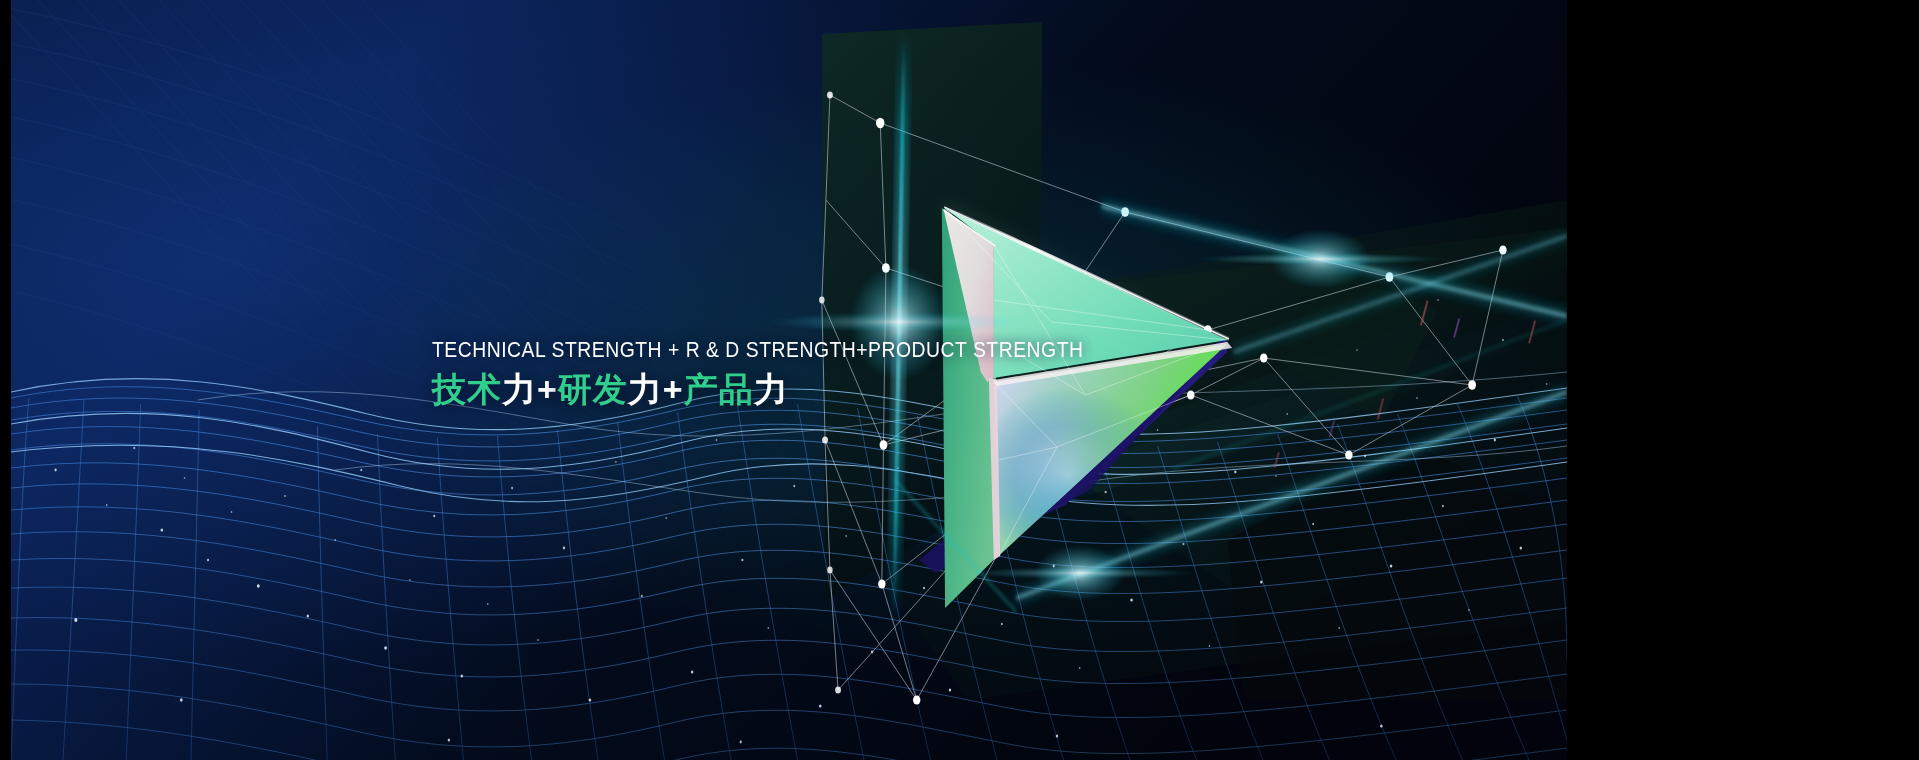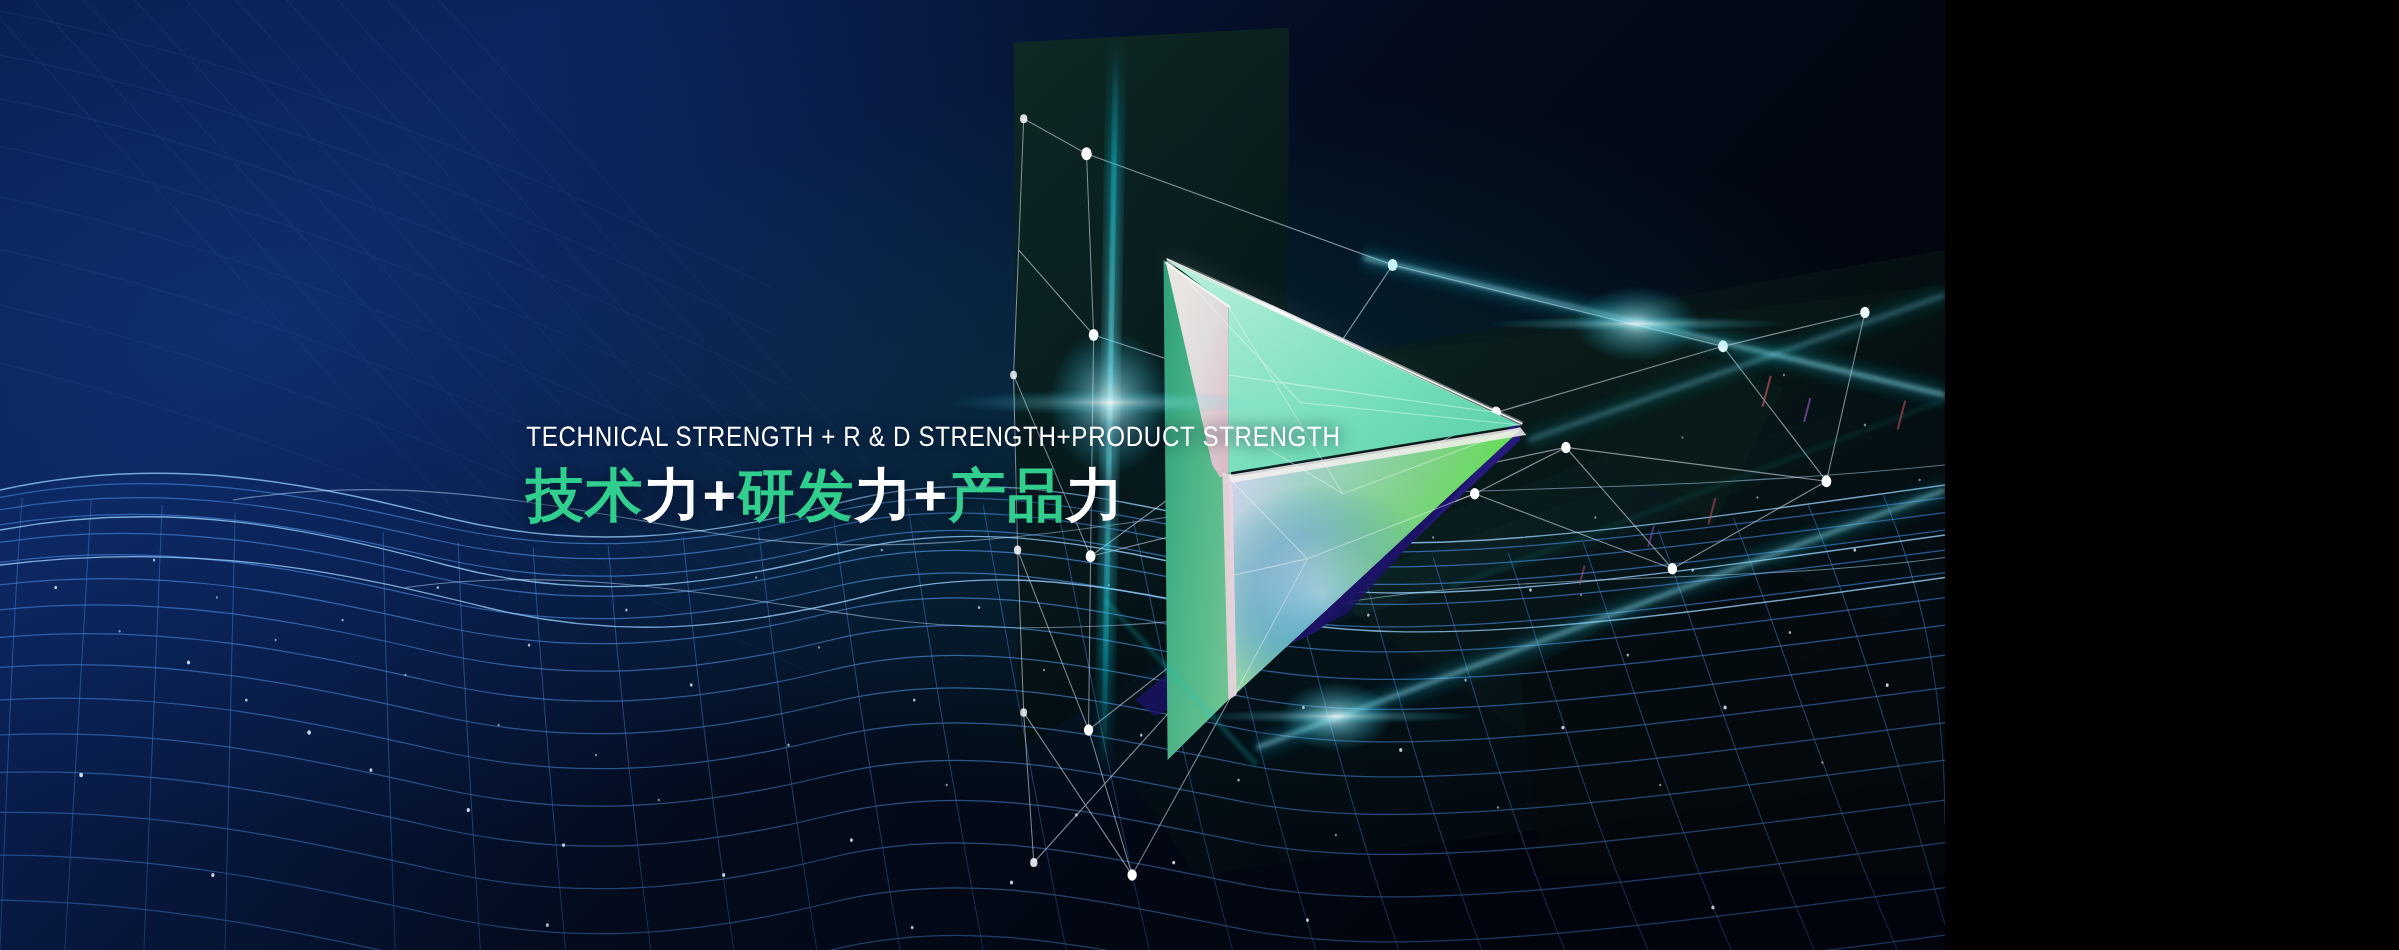--- a/index.html
+++ b/index.html
@@ -6,21 +6,22 @@
   html,body{margin:0;padding:0;background:#000;}
   body{
     font-family:"Liberation Sans","DejaVu Sans",sans-serif;
     -webkit-font-smoothing:antialiased;
   }
   .stage{
     position:relative;
     width:1556px;
     height:760px;
     overflow:hidden;
-    background:#be185d;
+    background:#a21caf;
+    margin-left:11px;
   }
   .layer{position:absolute;inset:0;pointer-events:none;}
   .layer.svgl svg{display:block;width:100%;height:100%;}
 
   
   .headline{
     position:absolute;
     left:421px;
     top:338px;
     z-index:40;
@@ -33,21 +34,21 @@
     color:#ffffff;
     font-weight:400;
     white-space:nowrap;
     transform:scaleX(.86);
     transform-origin:left center;
     line-height:1.1;
     text-shadow:0 0 14px rgba(10,20,50,.9);
   }
   .title{
     margin-top:6px;
-    font-size:46px;
+    font-size:34px;
     font-weight:700;
     white-space:nowrap;
     line-height:1.18;
     letter-spacing:1px;
     text-shadow:0 2px 16px rgba(3,10,30,.85);
   }
   .title .g{color:#31cf8d;}
   .title .w{color:#ffffff;}
 </style>
 </head>

